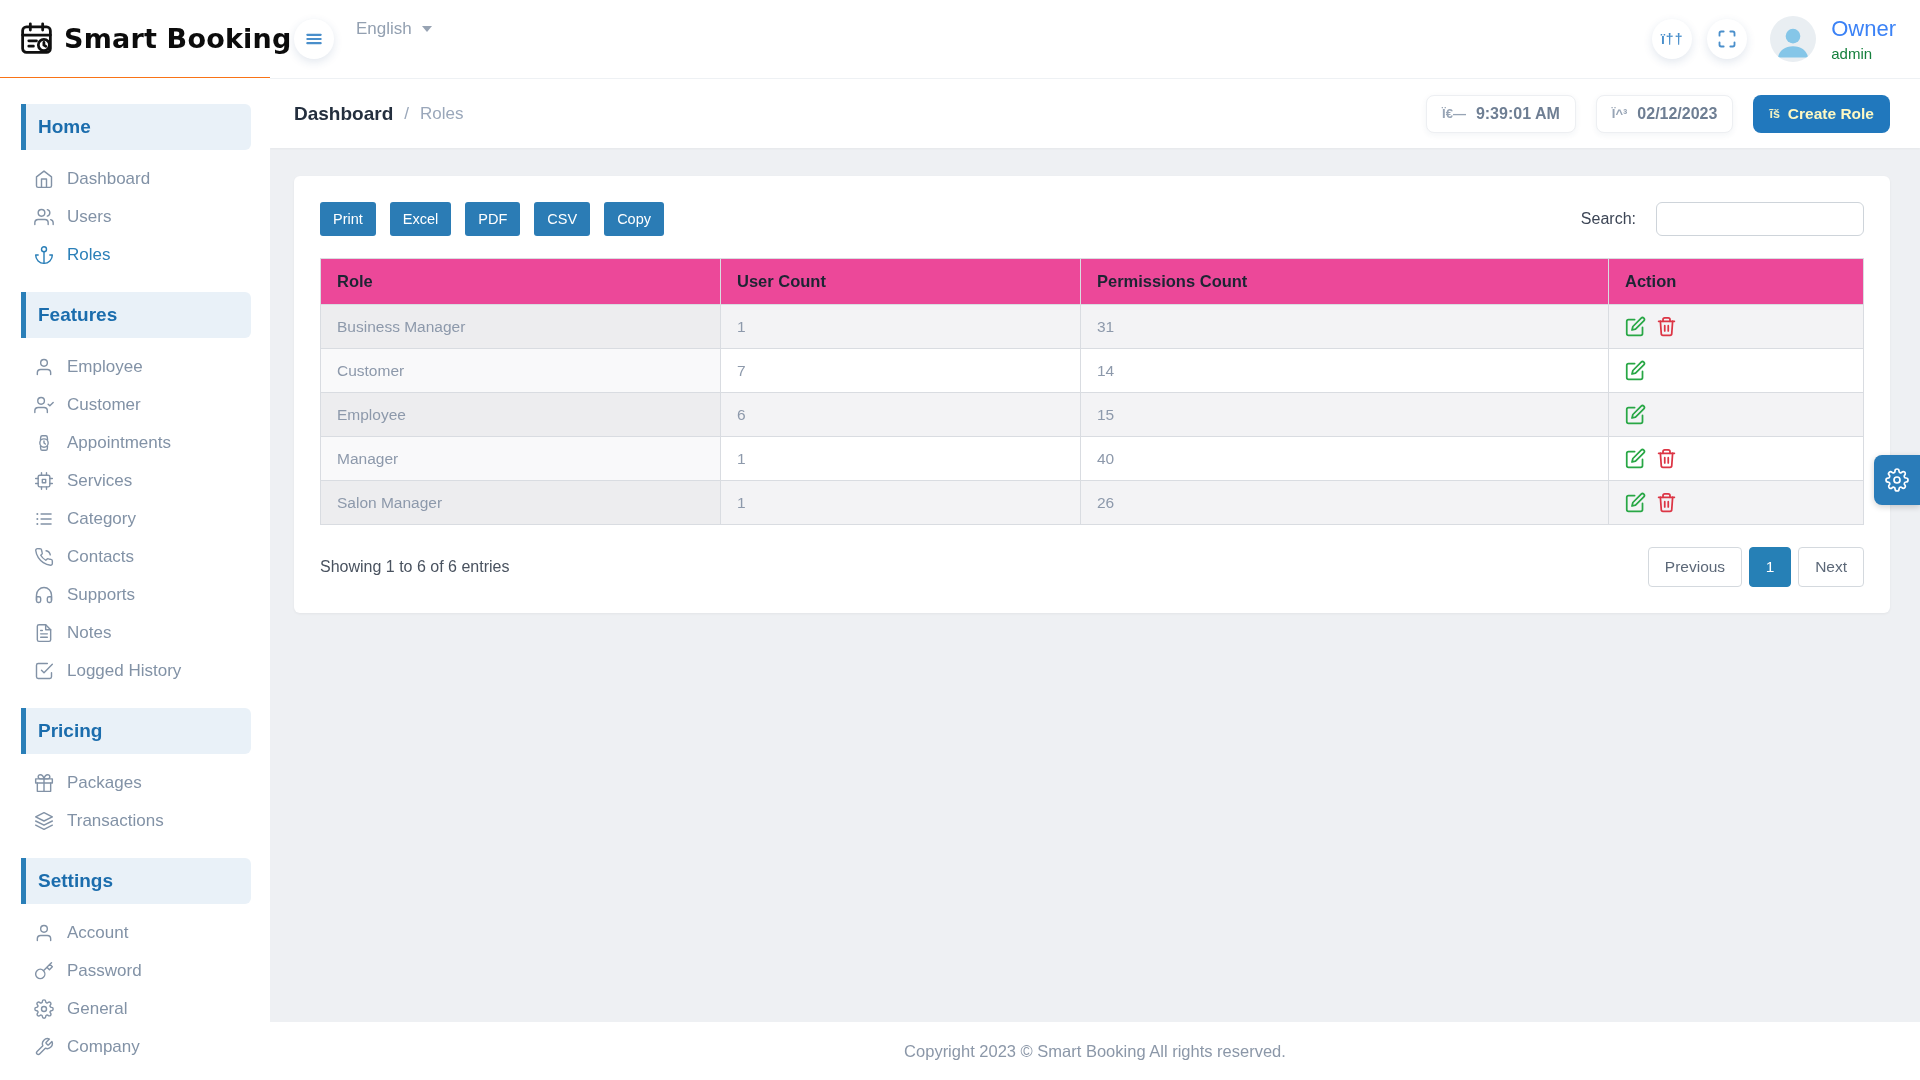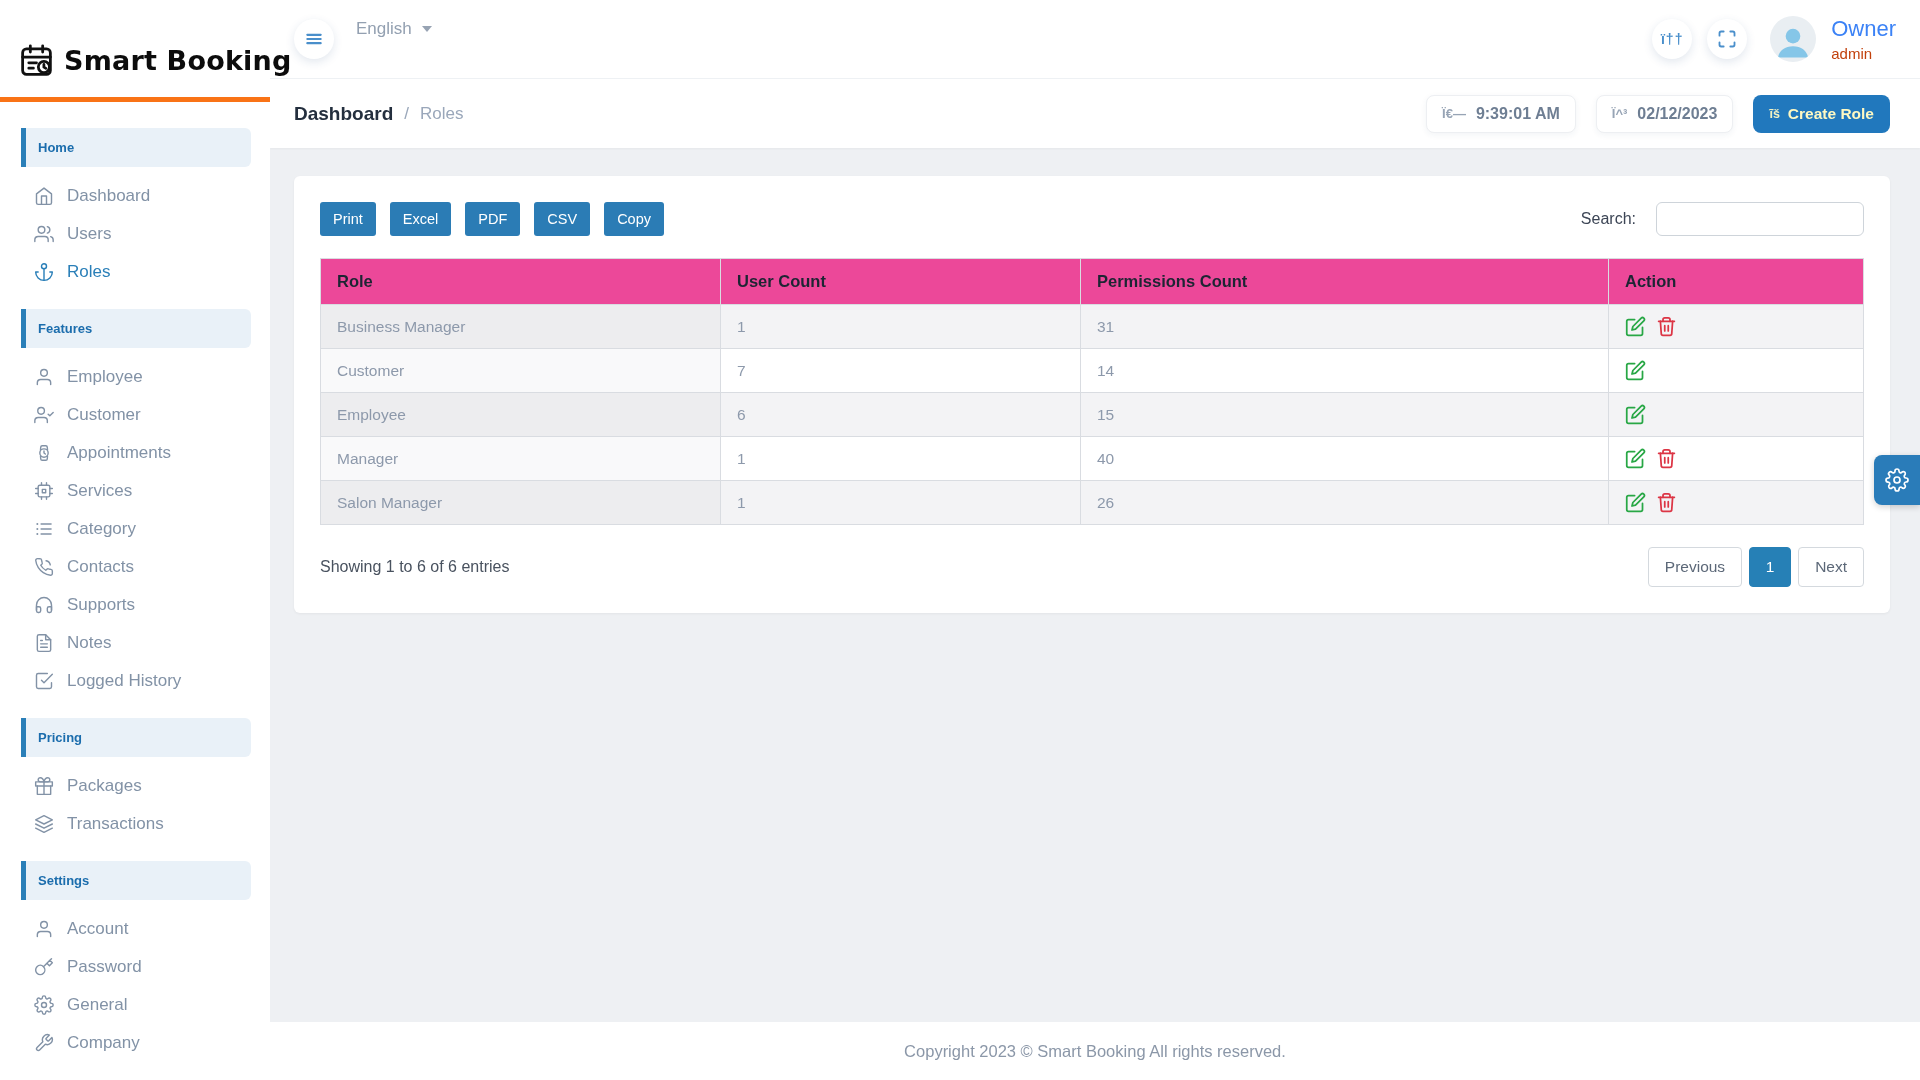--- a/index.html
+++ b/index.html
@@ -1,25 +1,25 @@
 <!DOCTYPE html>
 <html><head>
 <meta charset="utf-8">
 <style>
   * { margin:0; padding:0; box-sizing:border-box; }
   html,body { width:1920px; height:1080px; }
   body { display:flex; font-family:"Liberation Sans",sans-serif; background:#eef0f3; overflow:hidden; color:#333; }
 
   
   .sidebar { flex:0 0 270px; width:270px; height:100%; background:#fff; z-index:5; }
-  .logo { height:78px; display:flex; align-items:center; gap:9px; padding:0 18px; border-bottom:5px solid #f97316; cursor:pointer;margin-top:24px; }
+  .logo { height:78px; display:flex; align-items:center; gap:9px; padding:0 18px; border-bottom:1px solid #f97316; cursor:pointer; }
   .logo-icn svg { width:37px; height:37px; color:#101010; display:block; }
   .logo-text { font-family:"DejaVu Sans",sans-serif; font-weight:800; font-size:27px; color:#0c0c0c; letter-spacing:.2px; white-space:nowrap; }
   .nav { padding-top:8px; }
-  .nav-section { margin:18px 19px 10px 21px; background:#e9f1f8; border-left:5px solid #2a7fb8; border-radius:0 6px 6px 0; padding:12px 0 12px 12px; font-weight:bold; color:#1b6dad; font-size:13px; cursor:pointer; }
+  .nav-section { margin:18px 19px 10px 21px; background:#e9f1f8; border-left:5px solid #2a7fb8; border-radius:0 6px 6px 0; padding:12px 0 12px 12px; font-weight:bold; color:#1b6dad; font-size:19px; cursor:pointer; }
   .nav-item { display:flex; align-items:center; gap:13px; padding:9px 10px 9px 34px; color:#8292a6; font-size:17px; cursor:pointer; }
   .nav-item .icn { display:flex; }
   .nav-item .icn svg { width:20px; height:20px; }
   .nav-item.active { color:#2a7fb8; }
 
   
   .main { flex:1; display:flex; flex-direction:column; min-width:0; }
 
   .topbar { height:78px; background:#fff; display:flex; align-items:center; justify-content:space-between; padding:0 20px 0 24px; }
   .tb-left { display:flex; align-items:flex-start; }
@@ -28,21 +28,21 @@
   .icn.blue svg { color:#4a8fcb; width:20px; height:20px; }
   .icn.white svg { color:#fff; width:24px; height:24px; }
   .lang { margin-left:22px; display:flex; align-items:center; gap:10px; color:#93a0b1; font-size:17px; cursor:pointer; }
   .caret { width:0; height:0; border-left:5px solid transparent; border-right:5px solid transparent; border-top:6px solid #97a3b3; }
   .tb-right { display:flex; align-items:center; gap:15px; }
   .glyph { color:#4a8fcb; font-size:14px; font-weight:bold; letter-spacing:1px; }
   .avatar { width:46px; height:46px; border-radius:50%; background:#e9eef2; overflow:hidden; display:flex; align-items:flex-end; justify-content:center; cursor:pointer; margin-left:8px; }
   .avatar svg { width:42px; height:42px; display:block; }
   .user-meta { line-height:1.3; padding-right:4px; }
   .user-name { font-size:22px; font-weight:normal; color:#3b82f6; }
-  .user-role { font-size:15px; color:#c2410c; }
+  .user-role { font-size:15px; color:#15803d; }
 
   .crumbbar { height:70px; background:#fff; display:flex; align-items:center; justify-content:space-between; padding:0 30px 0 24px; border-top:1px solid #eef1f4; box-shadow:0 1px 2px rgba(0,0,0,.04); }
   .crumbs { display:flex; align-items:center; }
   .crumb-main { font-size:19px; font-weight:bold; color:#242f3e; cursor:pointer; }
   .crumb-sep { color:#9aa7ba; margin:0 11px; font-size:17px; }
   .crumb-sub { color:#9aa7ba; font-size:17px; }
   .crumb-actions { display:flex; align-items:center; gap:20px; }
   .badge { background:#fff; border:1px solid #edeff2; border-radius:8px; height:38px; display:flex; align-items:center; gap:10px; padding:0 15px; box-shadow:0 2px 6px rgba(40,70,110,.06); font-weight:bold; color:#6e7e93; font-size:16px; }
   .badge-glyph { color:#97a4b5; font-size:13px; font-weight:bold; }
   .create-btn { background:#2178bd; color:#fef9c3; border:none; border-radius:8px; height:38px; padding:0 16px; font-size:15.5px; font-weight:600; display:flex; align-items:center; gap:8px; cursor:pointer; font-family:inherit; }

